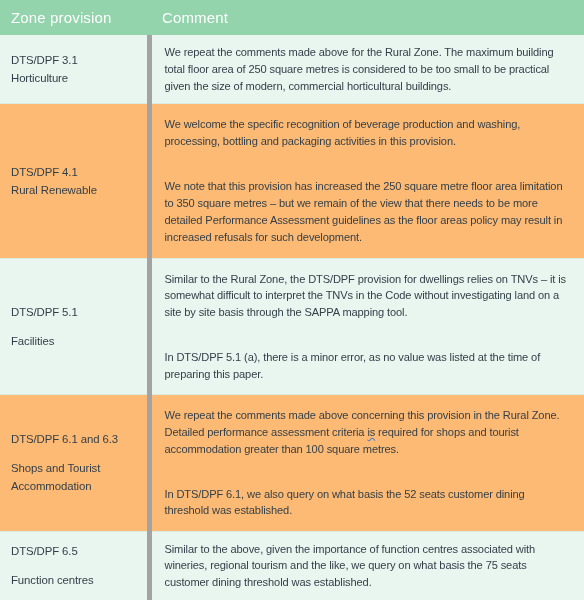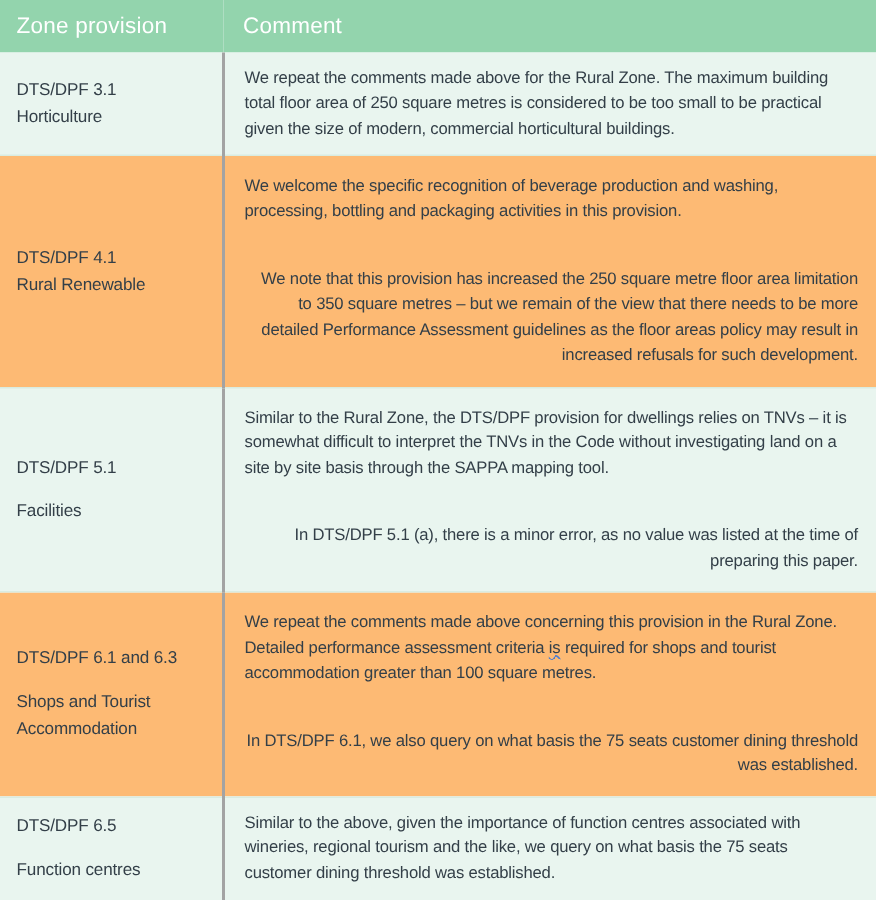--- a/index.html
+++ b/index.html
@@ -50,38 +50,38 @@
   }
 
   tbody tr.stripe td { background: #e9f5ef; }
   tbody tr.plain  td { background: #fdba74; }
 
   tbody tr:last-child td { border-bottom: none; }
 
   td.cell-provision {
     width: 149px;
     padding: 6px 8px 6px 11px;
-    border-right: 2px solid #a3a3a3;
+    border-right: 5px solid #a3a3a3;
     font-size: 11.4px;
     line-height: 1.62;
     letter-spacing: -0.1px;
   }
   td.cell-comment {
     width: 435px;
     padding: 6px 12px 6px 13px;
     font-size: 11.1px;
     line-height: 1.52;
     letter-spacing: -0.12px;
   }
 
   .prov-line { display: block; white-space: nowrap; }
   .prov-gap  { margin-top: 10px; }
 
   .para { margin: 0; }
-  .para + .para { margin-top: 28px; text-align: right; }
+  .para + .para { margin-top: 28px; }
 
   
   .squiggle {
     text-decoration: underline wavy #4a7dd0;
     text-decoration-skip-ink: none;
     text-underline-offset: 1px;
   }
 </style>
 </head>
 <body>
@@ -124,21 +124,21 @@
         </td>
       </tr>
       <tr class="plain">
         <td class="cell-provision">
           <span class="prov-line">DTS/DPF 6.1 and 6.3</span>
           <span class="prov-line prov-gap">Shops and Tourist</span>
           <span class="prov-line">Accommodation</span>
         </td>
         <td class="cell-comment">
           <p class="para">We repeat the comments made above concerning this provision in the Rural Zone. Detailed performance assessment criteria <span class="squiggle">is</span> required for shops and tourist accommodation greater than 100 square metres.</p>
-          <p class="para">In DTS/DPF 6.1, we also query on what basis the 75 seats customer dining threshold was established.</p>
+          <p class="para">In DTS/DPF 6.1, we also query on what basis the 52 seats customer dining threshold was established.</p>
         </td>
       </tr>
       <tr class="stripe">
         <td class="cell-provision">
           <span class="prov-line">DTS/DPF 6.5</span>
           <span class="prov-line prov-gap">Function centres</span>
         </td>
         <td class="cell-comment">
           <p class="para">Similar to the above, given the importance of function centres associated with wineries, regional tourism and the like, we query on what basis the 75 seats customer dining threshold was established.</p>
         </td>

